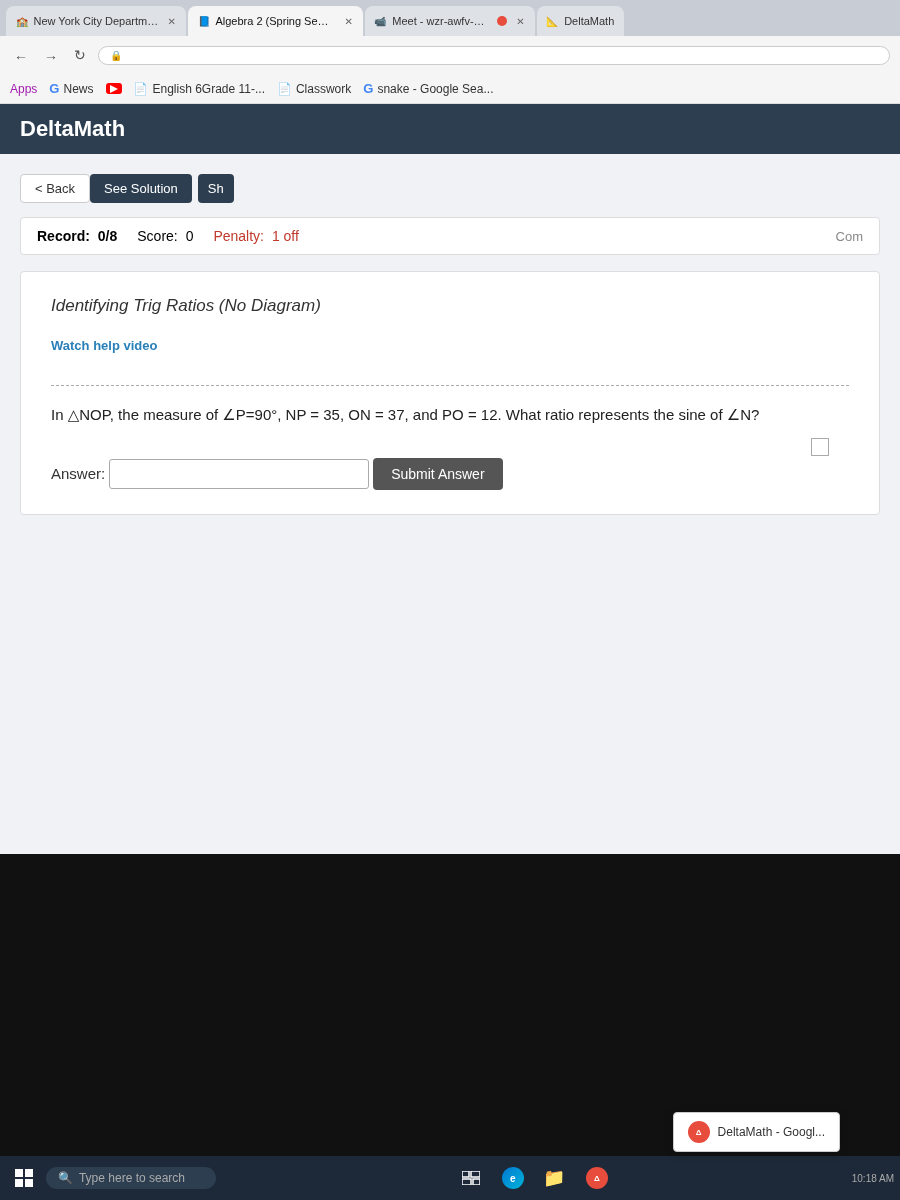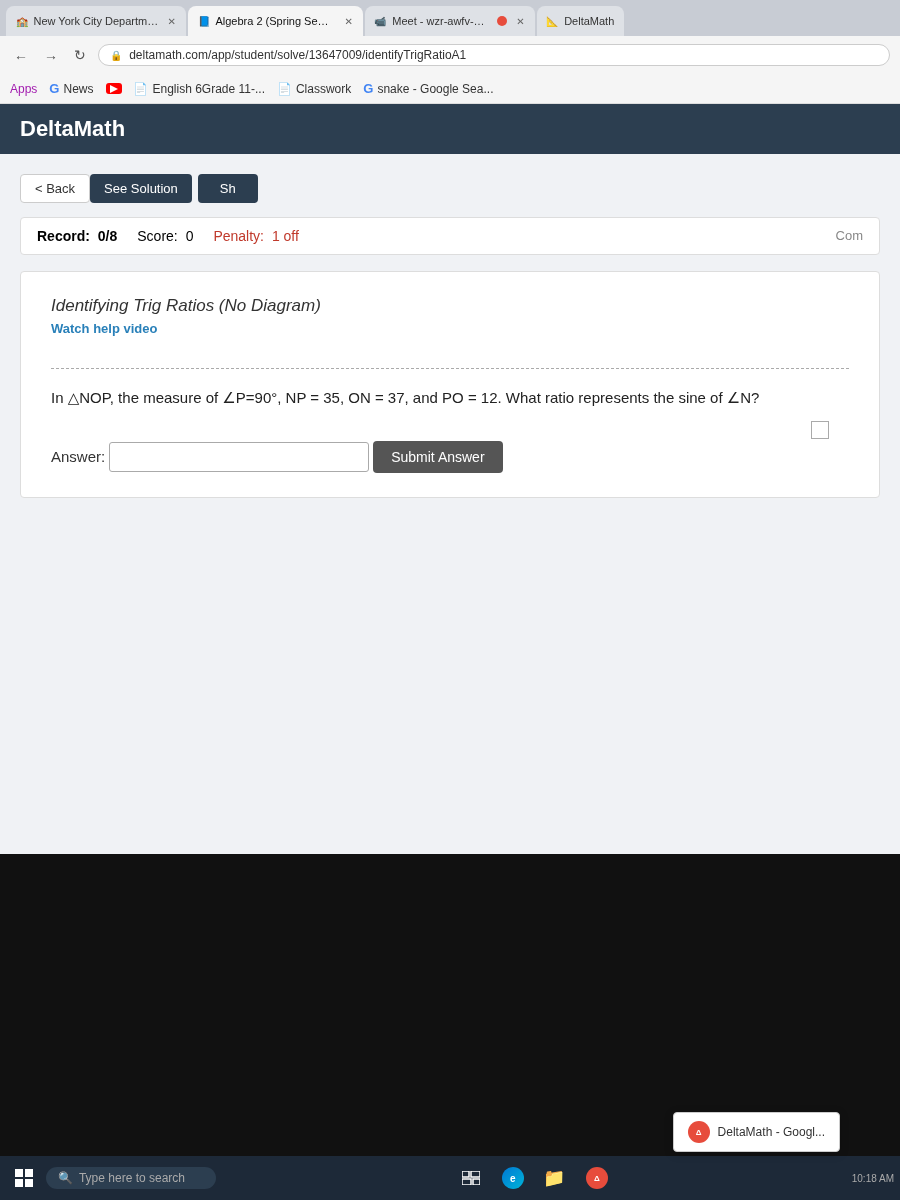--- a/index.html
+++ b/index.html
@@ -169,33 +169,33 @@
       padding: 7px 14px;
       font-size: 13px;
       cursor: pointer;
     }
 
     .sh-btn {
       background: #2c3e50;
       color: white;
       border: none;
       border-radius: 4px;
-      padding: 7px 22px;
+      padding: 7px 10px;
       font-size: 13px;
       cursor: pointer;
     }
 
     .record-bar {
       background: white;
       border: 1px solid #ddd;
       border-radius: 4px;
       padding: 10px 16px;
       margin-bottom: 16px;
       display: flex;
-      align-items: flex-start;
+      align-items: flex-end;
       justify-content: space-between;
       font-size: 14px;
     }
 
     .record-left {
       display: flex;
       gap: 20px;
       align-items: center;
     }
     .com-text { color: #888; font-size: 13px; margin-left: 29px; }
@@ -212,21 +212,21 @@
       font-size: 18px;
       font-weight: bold;
       color: #222;
       margin-bottom: 4px;
     }
 
     .problem-title {
       font-size: 17px;
       font-style: italic;
       color: #333;
-      margin-bottom: 3px;
+      margin-bottom: 20px;
     }
 
     .problem-date {
       font-size: 14px;
       color: #555;
       margin-bottom: 14px;
     }
 
     .watch-link {
       color: #2980b9;
@@ -411,21 +411,20 @@
       <span>DeltaMath</span>
     </div>
   </div>
 
   <div class="omnibar">
     <button class="nav-btn">←</button>
     <button class="nav-btn">→</button>
     <button class="nav-btn">↻</button>
     <div class="url-bar">
       <span class="lock-icon">🔒</span>
-      <span style="font-size:12px;color:#333;">deltamath.com/app/student/solve/13647009/identifyTrigRatioA1</span>
     </div>
   </div>
 
   <div class="bookmarks-bar">
     <span class="bookmark-item">
       <span style="font-size:12px;color:#a21caf;">Apps</span>
     </span>
     <span class="bookmark-item">
       <span class="g-icon">G</span>
       <span>News</span>

